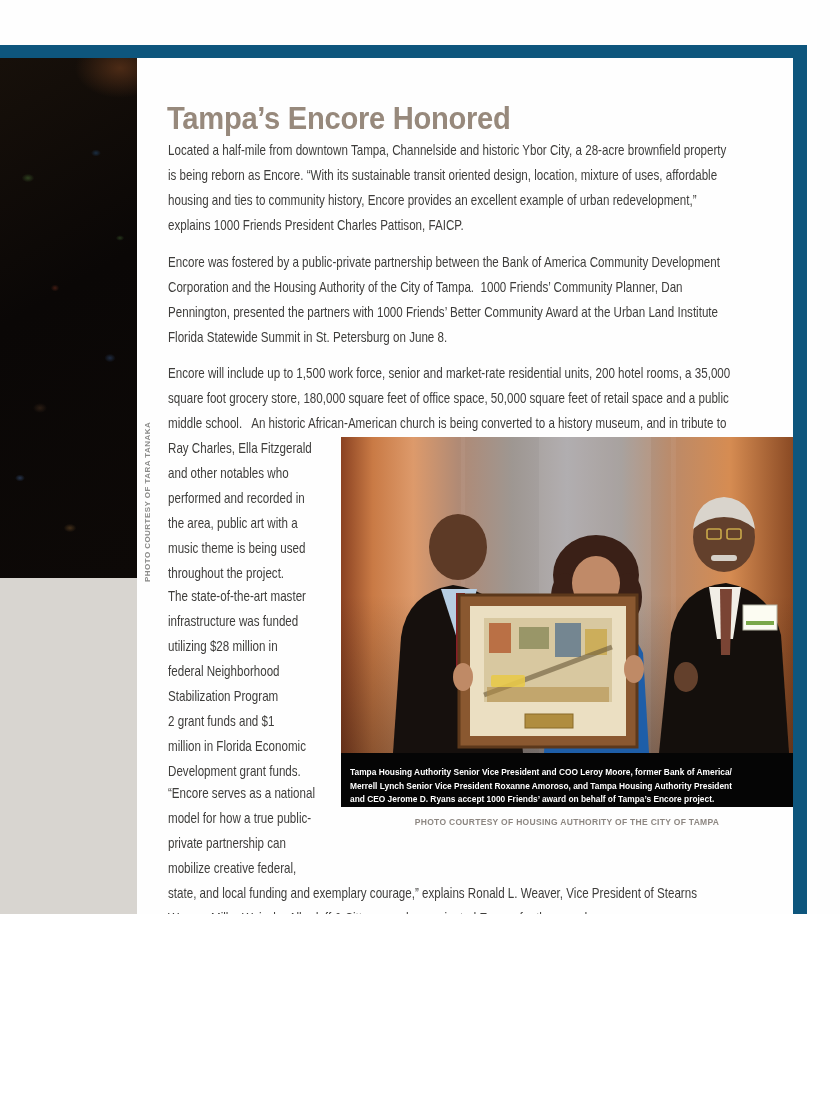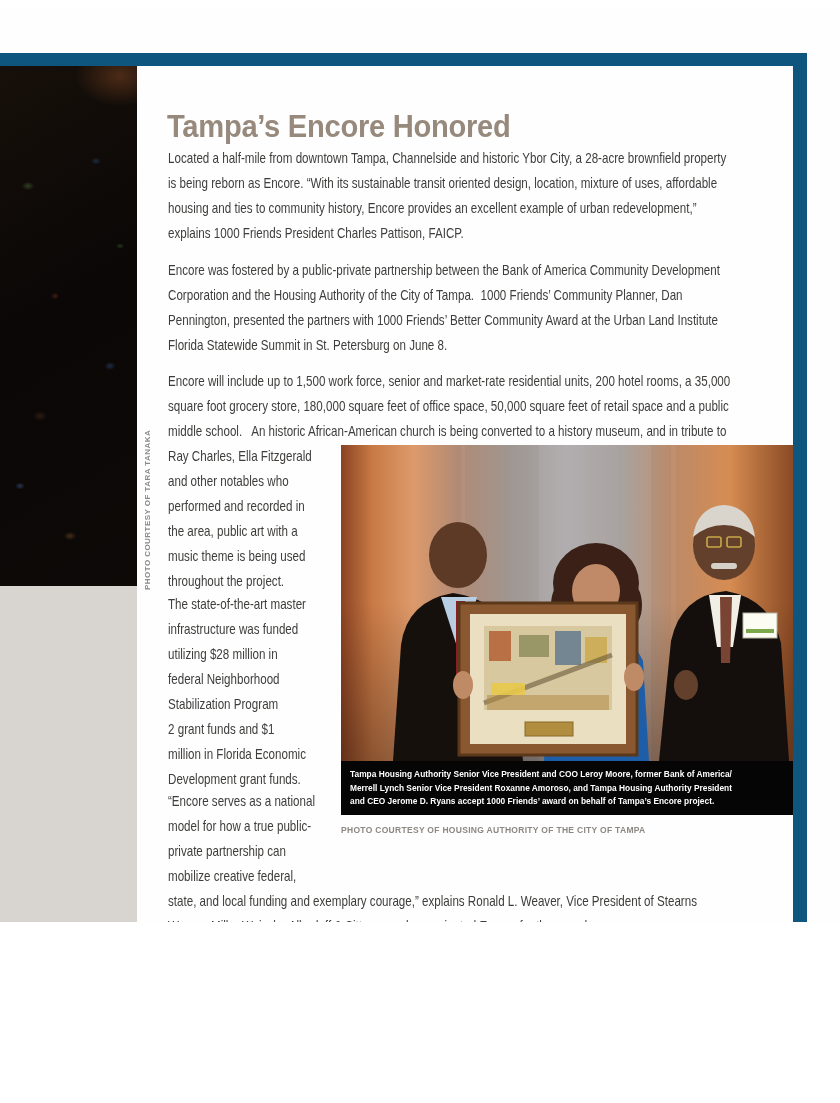--- a/index.html
+++ b/index.html
@@ -1,17 +1,17 @@
 <!DOCTYPE html>
 <html><head>
 <meta charset="utf-8">
 <style>
   html,body{margin:0;padding:0;background:#ffffff;}
   .page{position:relative;width:840px;height:914px;background:#fefefe;overflow:hidden;
-        font-family:"Liberation Sans",sans-serif;margin-top:8px;}
+        font-family:"Liberation Sans",sans-serif;}
 
   
   .bar-top{position:absolute;left:0;top:45px;width:807px;height:13px;background:#0e567d;}
   .bar-right{position:absolute;left:793px;top:45px;width:14px;height:997px;background:#0e567d;}
   .bar-bottom{position:absolute;left:0;top:1029px;width:807px;height:13px;background:#0e567d;}
   .bar-bottom-accent{position:absolute;left:0;top:1042px;width:810px;height:3px;background:#a3bfd3;}
 
   
   .side-photo{position:absolute;left:0;top:58px;width:137px;height:520px;
     background:
@@ -38,24 +38,24 @@
   
   .body-text{position:absolute;left:168px;color:#3e3d3b;font-size:14.5px;line-height:25px;
     white-space:pre-wrap;width:900px;transform:scaleX(.8);transform-origin:0 0;}
   .p1{top:138px;} .p2{top:250px;} .p3{top:361px;} .p4{top:584px;} .p5{top:781px;} .p6{top:939px;}
   .p6 .url{font-weight:bold;}
 
   
   .award-photo{position:absolute;left:341px;top:437px;width:452px;height:370px;}
   .photo-scene{position:absolute;left:0;top:0;width:452px;height:316px;overflow:hidden;}
   .photo-caption{position:absolute;left:0;top:316px;width:452px;height:54px;background:#050505;
-    box-sizing:border-box;padding:6px 0 0 9px;color:#ffffff;font-weight:bold;font-size:9.5px;
+    box-sizing:border-box;padding:12px 0 0 9px;color:#ffffff;font-weight:bold;font-size:9.5px;
     line-height:13.5px;white-space:pre-line;transform-origin:0 0;}
   .photo-caption .inner{display:inline-block;transform:scaleX(.88);transform-origin:0 0;width:505px;white-space:pre-line;}
-  .photo-credit{position:absolute;left:341px;top:817px;width:452px;text-align:left;
+  .photo-credit{position:absolute;left:341px;top:817px;width:452px;text-align:center;
     font-size:8.5px;font-weight:bold;color:#8d8782;letter-spacing:.3px;}
 
   
   .footer-rule{position:absolute;left:554px;top:1054px;width:237px;height:1px;background:#cfd6c0;}
   .footer-text{position:absolute;left:580px;top:1060px;width:206px;text-align:right;white-space:nowrap;}
   .footer-season{font-family:"Liberation Serif",serif;font-size:19px;color:#b2583a;font-weight:bold;}
   .footer-year{font-family:"Liberation Serif",serif;font-size:16px;color:#7d8d52;letter-spacing:1.5px;}
   .page-badge{position:absolute;left:791px;top:1055px;width:27px;height:31px;background:#7c8c4c;
     color:#ffffff;font-weight:bold;font-size:15px;display:flex;align-items:center;justify-content:center;}
   .footer-tick{position:absolute;left:789px;top:1086px;width:1px;height:17px;background:#cfd6c0;}

